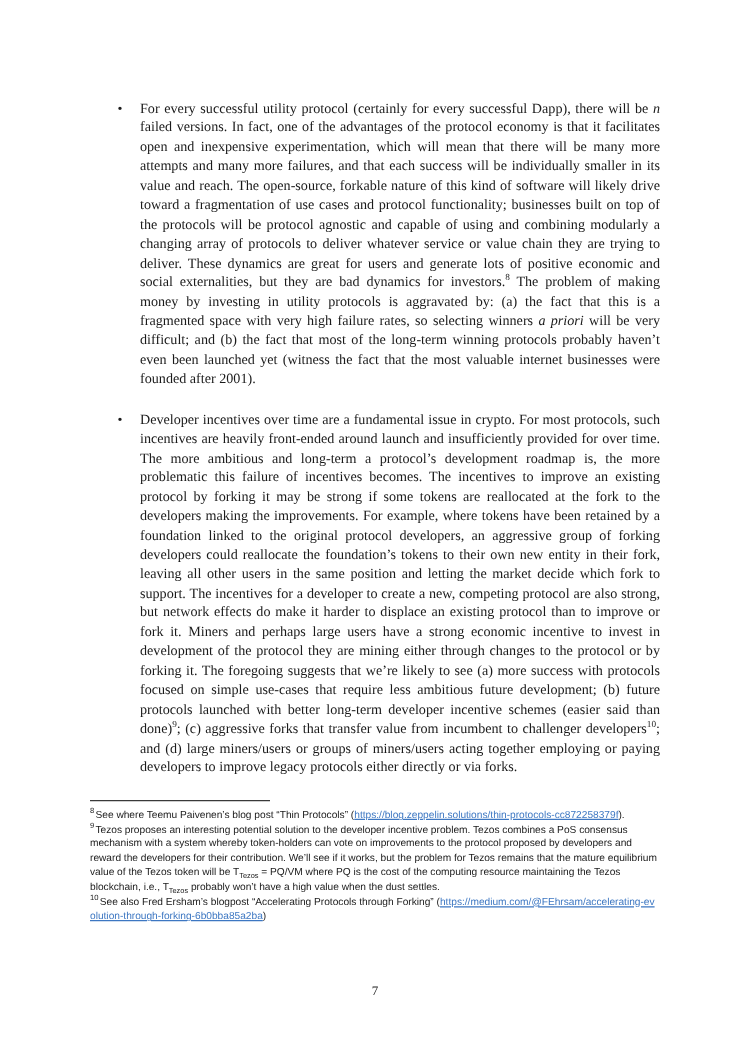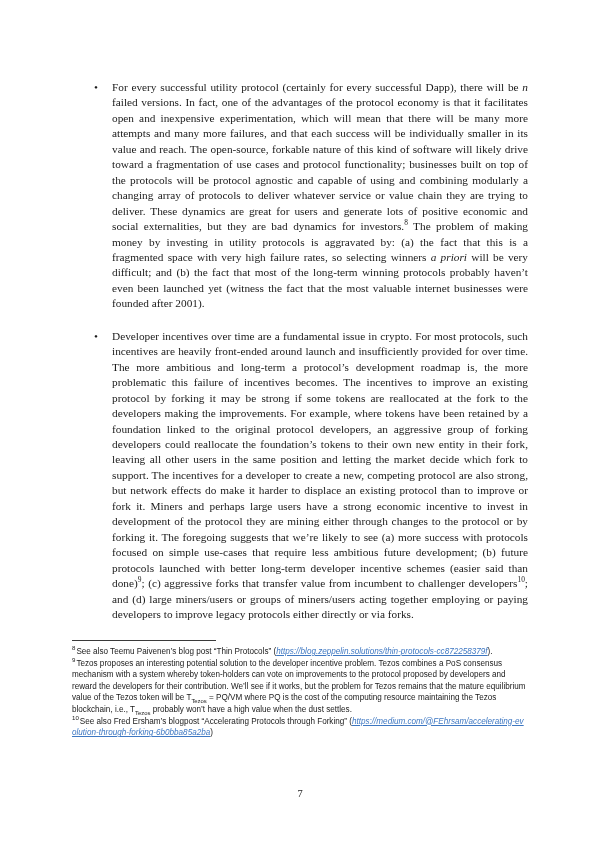--- a/index.html
+++ b/index.html
@@ -105,21 +105,20 @@
   }
   .footnote sub.sub {
     font-size: 5.9px;
     vertical-align: sub;
     line-height: 0;
   }
   a.link, .link {
     color: #3d77c2;
     text-decoration: underline;
     word-break: break-all;
-    font-style: italic;
   }
 
   
   .page-number {
     position: absolute;
     left: 0;
     top: 788px;
     width: 600px;
     text-align: center;
     font-family: "Liberation Serif", "DejaVu Serif", serif;
@@ -148,21 +147,21 @@
 
     </ul>
 
 
   </div>
 
   <div class="footnote-area">
 
     <div class="footnote-rule"></div>
 
-    <p class="footnote"><sup class="num">8</sup><span>See also Teemu Paivenen’s blog post “Thin Protocols” (</span><a class="link" href="#">https://blog.zeppelin.solutions/thin-protocols-cc872258379f</a><span>).</span></p>
+    <p class="footnote"><sup class="num">8</sup><span>See where Teemu Paivenen’s blog post “Thin Protocols” (</span><a class="link" href="#">https://blog.zeppelin.solutions/thin-protocols-cc872258379f</a><span>).</span></p>
 
     <p class="footnote"><sup class="num">9</sup><span>Tezos proposes an interesting potential solution to the developer incentive problem.  Tezos combines a PoS consensus mechanism with a system whereby token-holders can vote on improvements to the protocol proposed by developers and reward the developers for their contribution.  We’ll see if it works, but the problem for Tezos remains that the mature equilibrium value of the Tezos token will be T</span><sub class="sub">Tezos</sub><span> = PQ/VM where PQ is the cost of the computing resource maintaining the Tezos blockchain, i.e., T</span><sub class="sub">Tezos</sub><span> probably won’t have a high value when the dust settles.</span></p>
 
     <p class="footnote"><sup class="num">10</sup><span>See also Fred Ersham’s blogpost “Accelerating Protocols through Forking” (</span><a class="link" href="#">https://medium.com/@FEhrsam/accelerating-evolution-through-forking-6b0bba85a2ba</a><span>)</span></p>
 
   </div>
 
   <div class="page-number">7</div>
 
 </div>

